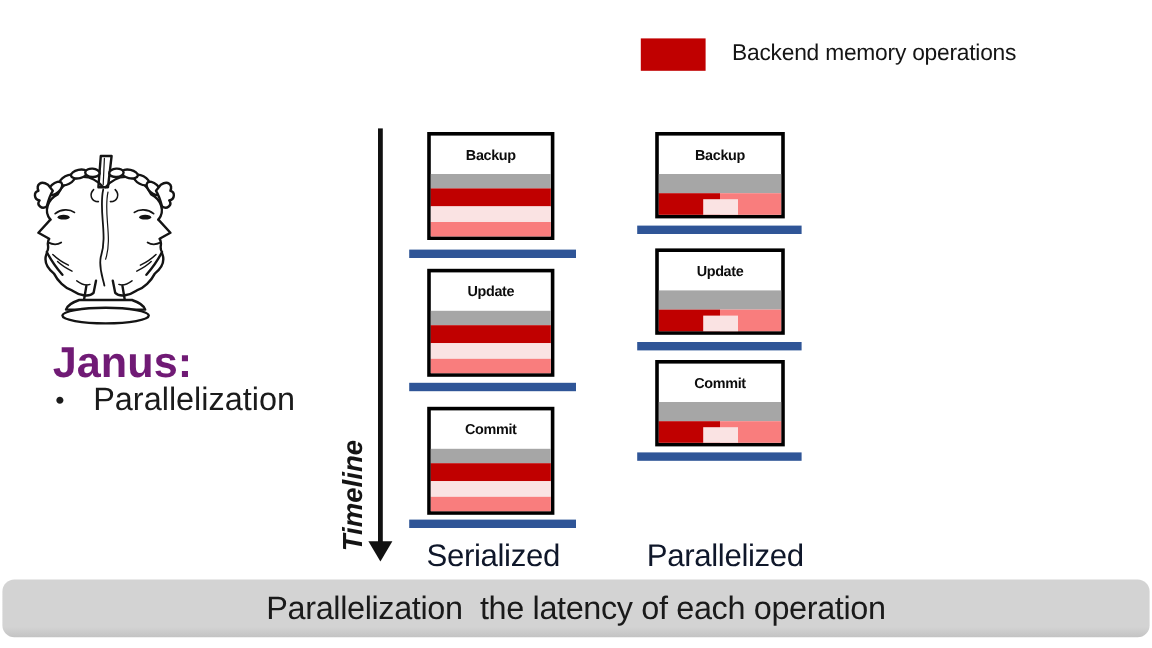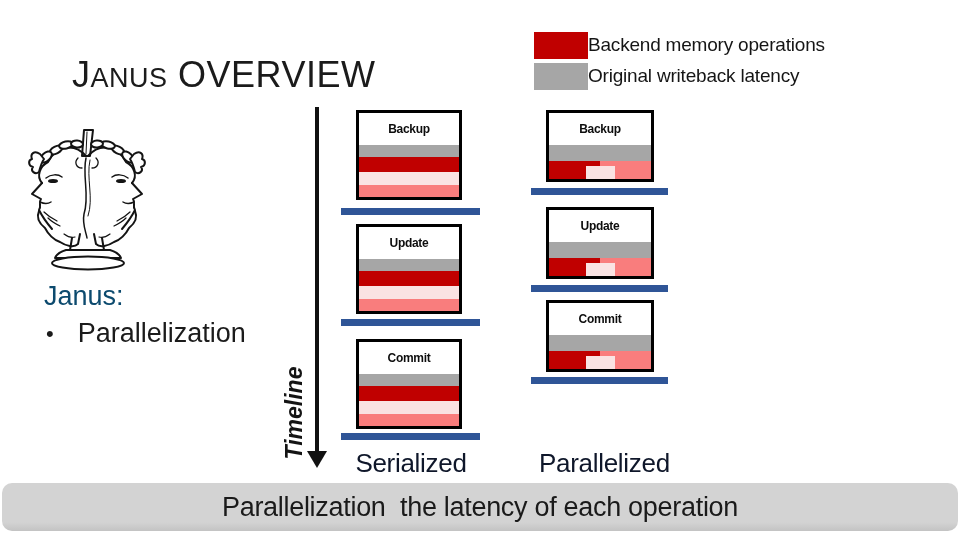--- a/index.html
+++ b/index.html
@@ -11,24 +11,24 @@
   #title{position:absolute;left:72px;top:57px;margin:0;font-weight:400;color:#1b1b1b;
          letter-spacing:.5px;line-height:1;white-space:nowrap;}
   #title .tb{font-size:36px;}
   #title .ts{font-size:27px;}
   
   .legend{position:absolute;left:534px;top:31px;}
   .legend-row{display:flex;align-items:center;height:28px;margin-bottom:3px;}
   .sw{width:54px;height:27px;display:inline-block;flex:0 0 auto;}
   .sw-red{background:var(--accent_red);}
   .sw-gray{background:var(--swatch_gray);}
-  .legend-text{font-size:19px;letter-spacing:-0.2px;color:#151515;white-space:nowrap;}
+  .legend-text{margin-left:22px;font-size:19px;letter-spacing:-0.2px;color:#151515;white-space:nowrap;}
   
   .janus{position:absolute;left:26px;top:126px;}
-  .janus-heading{position:absolute;left:44px;top:281px;font-size:27px;font-weight:normal;color:#0c4a6e;}
+  .janus-heading{position:absolute;left:44px;top:281px;font-size:36px;font-weight:bold;color:#701a75;}
   .bullet-row{position:absolute;left:46px;top:318px;display:flex;align-items:center;font-size:27px;color:#1b1b1b;}
   .bullet{font-size:22px;margin-right:24px;}
   
   .tl-line{position:absolute;left:315px;top:107px;width:4px;height:346px;background:#111;}
   .tl-head{position:absolute;left:307px;top:451px;width:0;height:0;
            border-left:10px solid transparent;border-right:10px solid transparent;border-top:17px solid #111;}
   .tl-label{position:absolute;left:234px;top:400px;width:120px;height:26px;line-height:26px;
             text-align:center;font-size:23px;font-weight:bold;font-style:italic;
             transform:rotate(-90deg);color:#141414;}
   
@@ -62,30 +62,25 @@
           background:linear-gradient(var(--banner_bg),var(--banner_bg) 82%,#c3c3c3);
           display:flex;align-items:center;justify-content:center;
           font-size:27px;color:#1a1a1a;letter-spacing:-0.3px;white-space:pre;}
   .banner .em{font-weight:bold;color:var(--emphasis_red);}
 </style>
 </head>
 <body>
 
 <div id="slide">
 
-  <h1 id="title"><span class="tb">J</span><span class="ts">ANUS</span><span class="tb"> OVERVIEW</span></h1>
 
   <div class="legend">
     <div class="legend-row">
       <span class="sw sw-red"></span>
       <span class="legend-text">Backend memory operations</span>
-    </div>
-    <div class="legend-row">
-      <span class="sw sw-gray"></span>
-      <span class="legend-text">Original writeback latency</span>
     </div>
   </div>
 
   <svg class="janus" width="124" height="148" viewBox="0 0 124 148">
     <g stroke="#141414" fill="none" stroke-width="2" stroke-linecap="round" stroke-linejoin="round">
       <path d="M58 4 L67 4 L64 30 L56 30 Z" fill="#fff"></path>
       <line x1="61" y1="6" x2="60" y2="28" stroke-width="1"></line>
       <path d="M60 30 C48 16 30 20 22 36 C14 40 10 50 16 57"></path>
       <path d="M62 30 C74 16 92 20 100 36 C108 40 112 50 106 57"></path>
       <path d="M16 57 L6 68 L15 73 C12 77 16 80 13 84 C16 90 20 96 26 103"></path>

